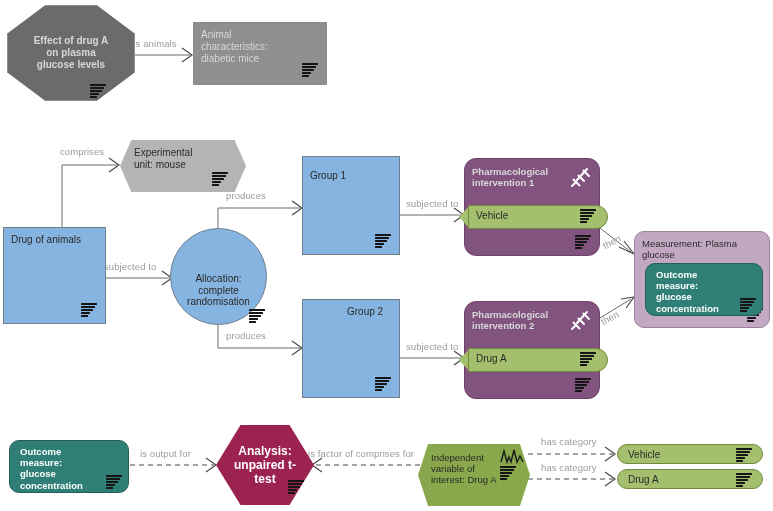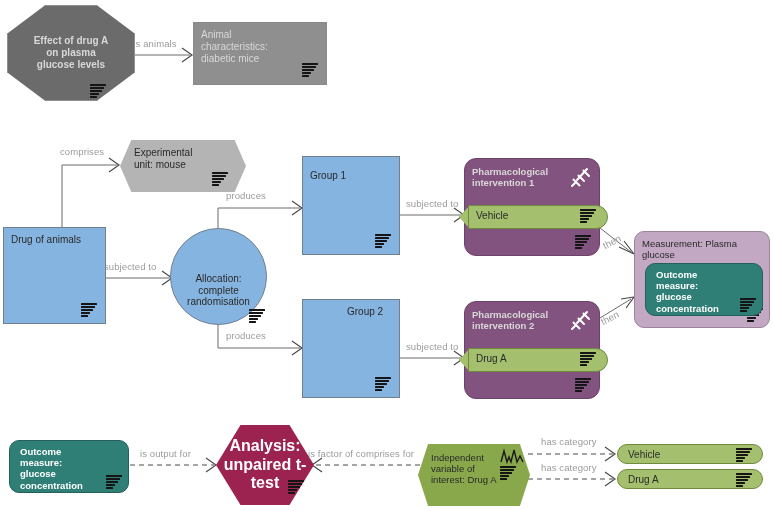--- a/index.html
+++ b/index.html
@@ -336,21 +336,21 @@
     <div class="doclines" style="right:6px;bottom:3px;">
       <i></i>
         <i></i>
         <i></i>
         <i></i>
         <i></i>
     </div>
   </div>
 
   <div class="node hex-crimson" style="left:216px;top:425px;width:98px;height:80px;">
-    <span class="lbl t-light bold" style="position:static;text-align:center;font-size:16px;">Analysis:
+    <span class="lbl t-light bold" style="position:static;text-align:center;font-size:12px;">Analysis:
 unpaired t-
 test</span>
   </div>
   <div class="doclines" style="left:288px;top:480px;">
     <i></i>
       <i></i>
       <i></i>
       <i></i>
       <i></i>
   </div>

